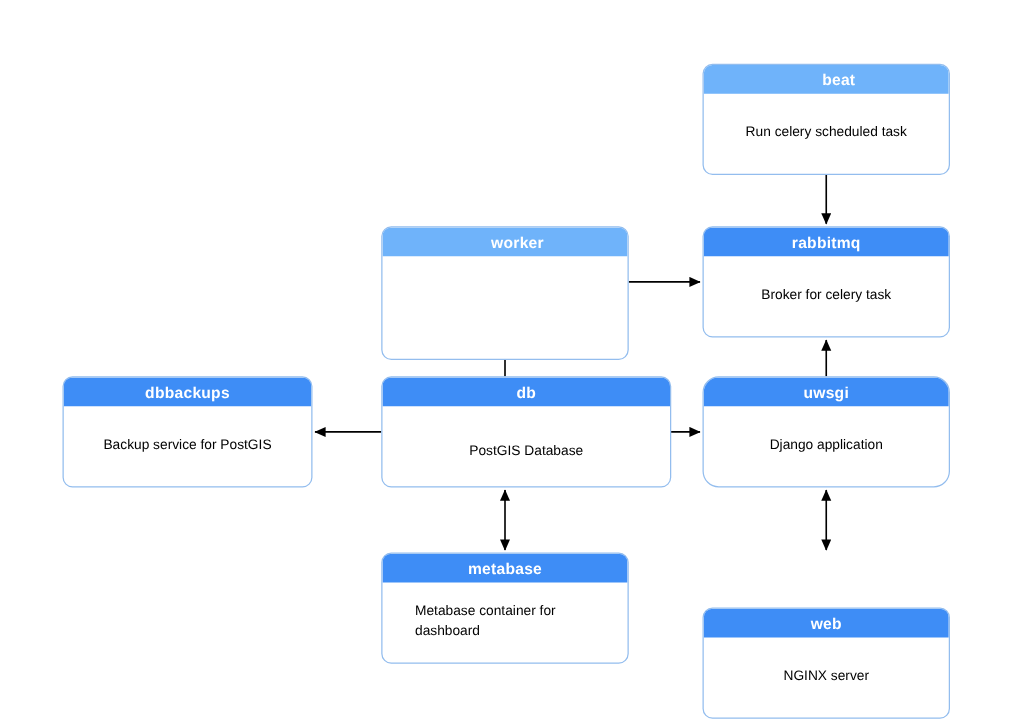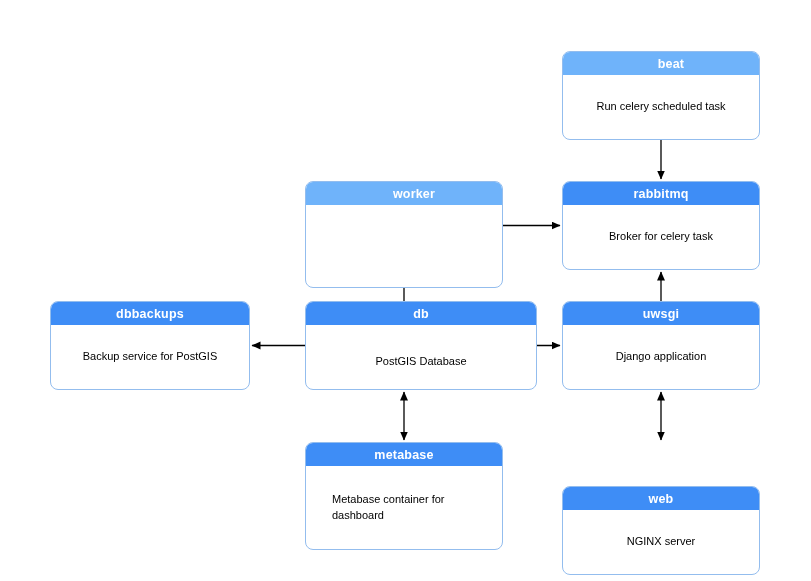--- a/index.html
+++ b/index.html
@@ -52,22 +52,22 @@
     font-size: 11px;
     padding: 0 26px;
     line-height: 1.45;
   }
   
   .pos-beat      { left: 562px; top:  51px; width: 198px; height: 89px; }
   .pos-worker    { left: 305px; top: 181px; width: 198px; height: 107px; }
   .pos-rabbitmq  { left: 562px; top: 181px; width: 198px; height: 89px; }
   .pos-dbbackups { left:  50px; top: 301px; width: 200px; height: 89px; }
   .pos-db        { left: 305px; top: 301px; width: 232px; height: 89px; gap: 10px; }
-  .pos-uwsgi     { left: 562px; top: 301px; width: 198px; height: 89px; }
-  .pos-metabase  { left: 305px; top: 442px; width: 198px; height: 108px; }
+  .pos-uwsgi     { left: 562px; top: 301px; width: 198px; height: 89px; border-radius: 13px; }
+  .pos-metabase  { left: 305px; top: 442px; width: 198px; height: 89px; }
   .pos-web       { left: 562px; top: 442px; width: 198px; height: 89px; margin-top: 44px; }
   .edge { stroke: #000000; stroke-width: 1.3; fill: none; }
 </style>
 </head>
 <body>
 
 <div id="canvas">
 
   <svg id="edges">
     <defs>

